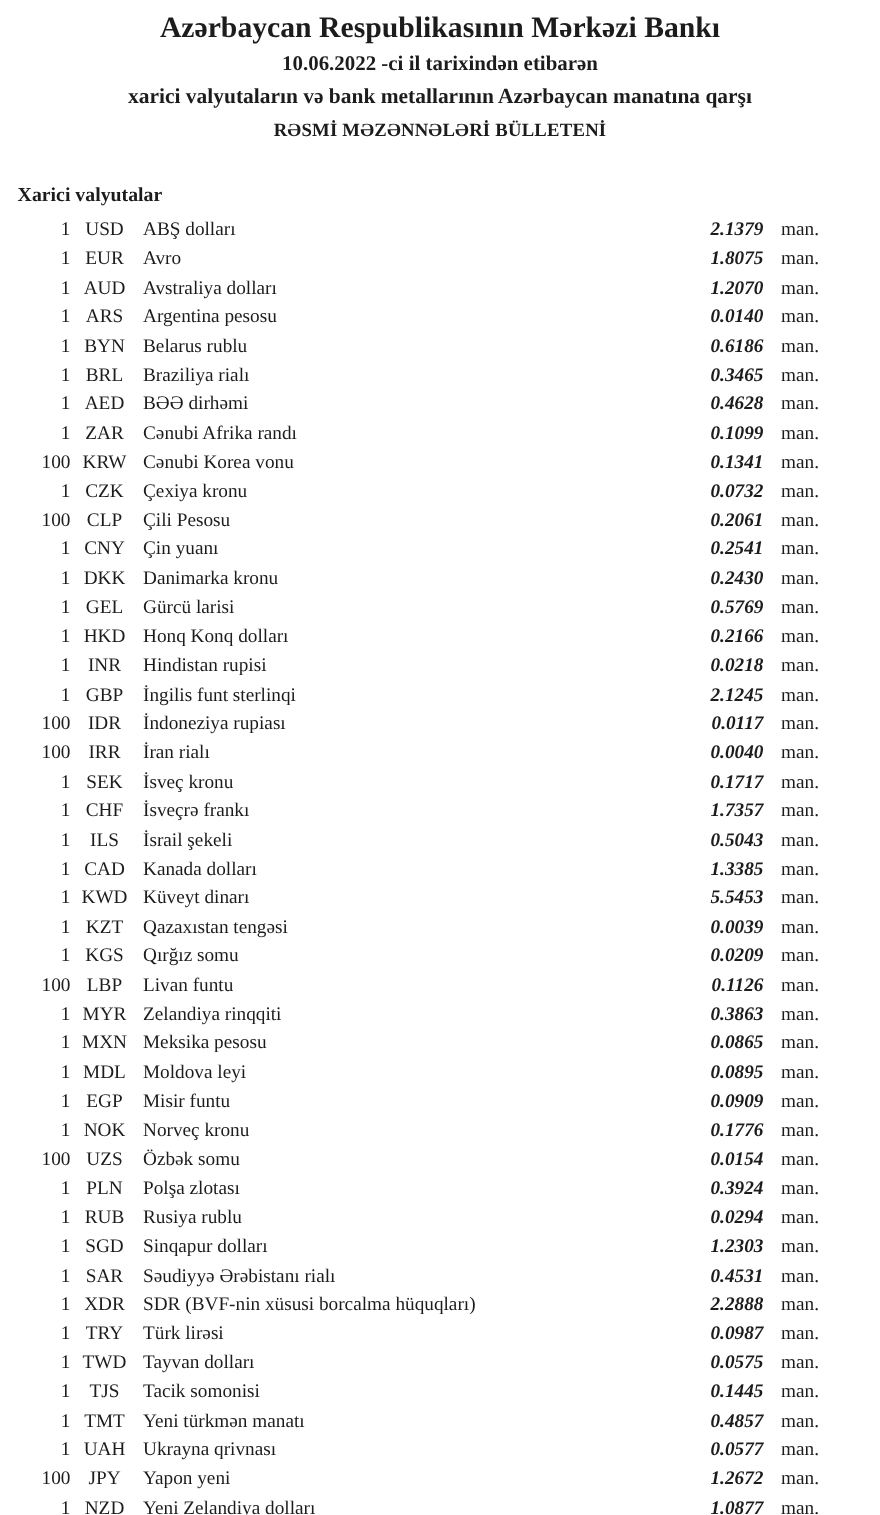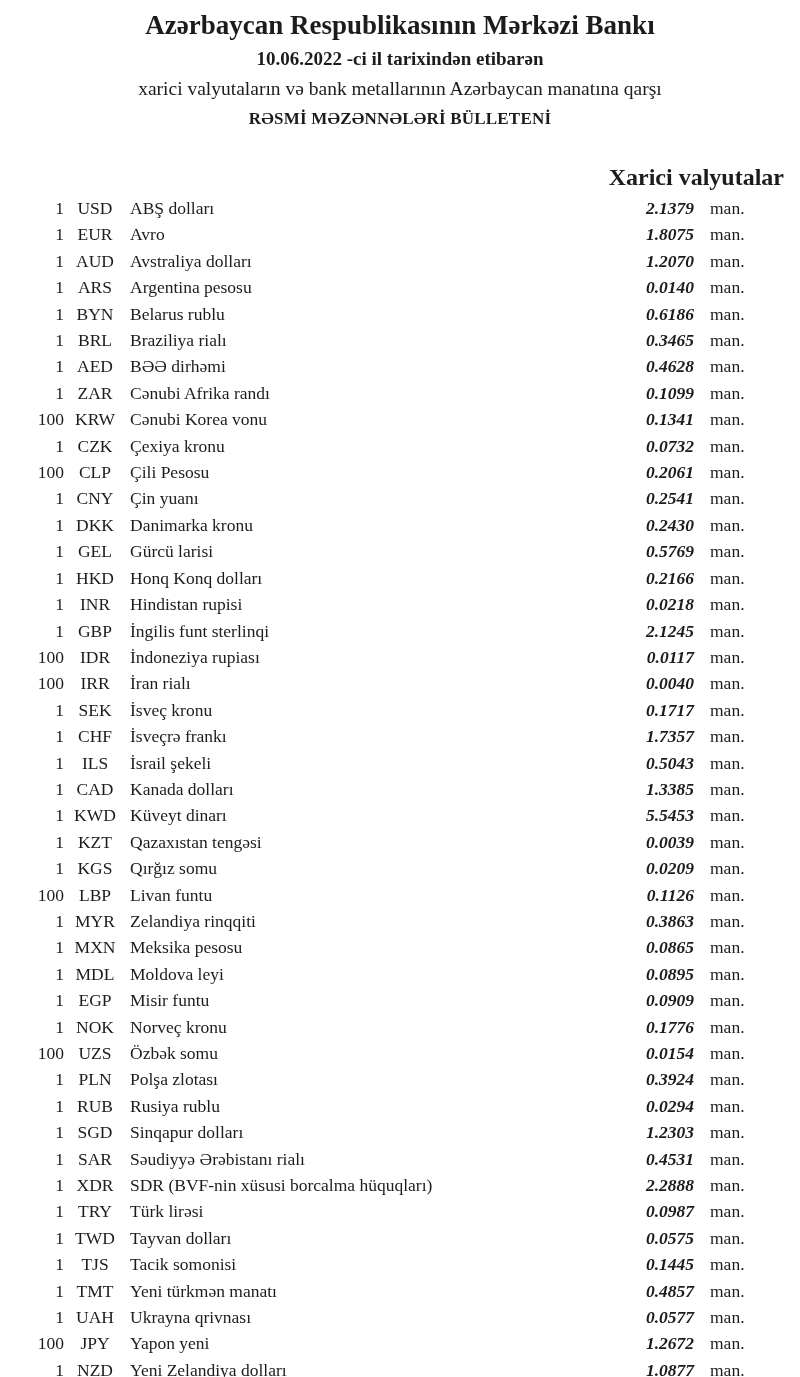--- a/index.html
+++ b/index.html
@@ -26,33 +26,33 @@
   .date-line {
     margin-top: 4px;
     font-size: 19px;
     line-height: 26px;
     font-weight: bold;
   }
   .subtitle-line {
     margin-top: 2px;
     font-size: 19.5px;
     line-height: 30px;
-    font-weight: normal;
+    font-weight: bold;
   }
   .bulletin-line {
     margin-top: 1px;
     font-size: 17px;
     line-height: 28px;
     font-weight: bold;
     letter-spacing: 0.2px;
   }
   .section-title {
     margin-top: 31px;
-    text-align: right;
-    font-size: 24px;
+    text-align: left;
+    font-size: 18px;
     line-height: 26px;
     font-weight: bold;
   }
   .rates-table {
     margin-top: 5px;
   }
   .row {
     display: flex;
     align-items: baseline;
     font-size: 17.5px;

